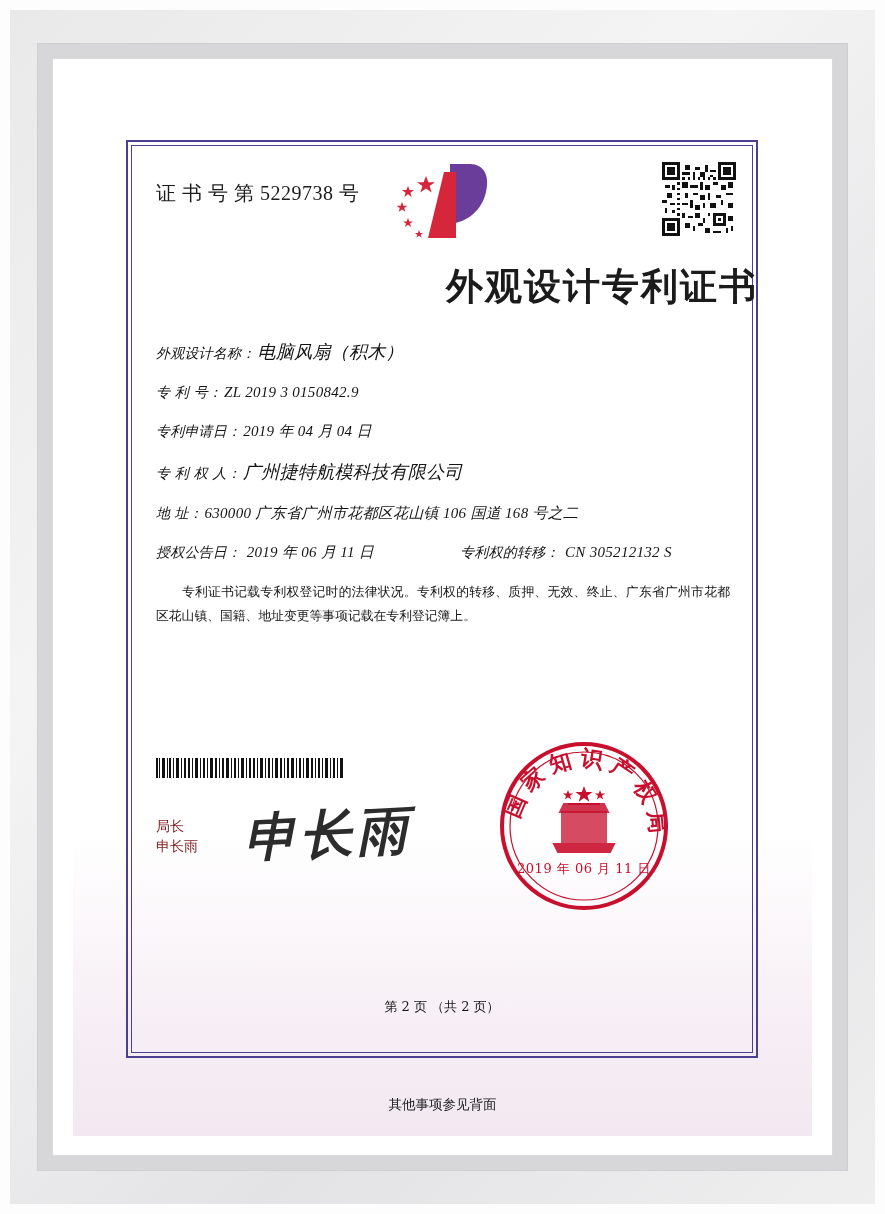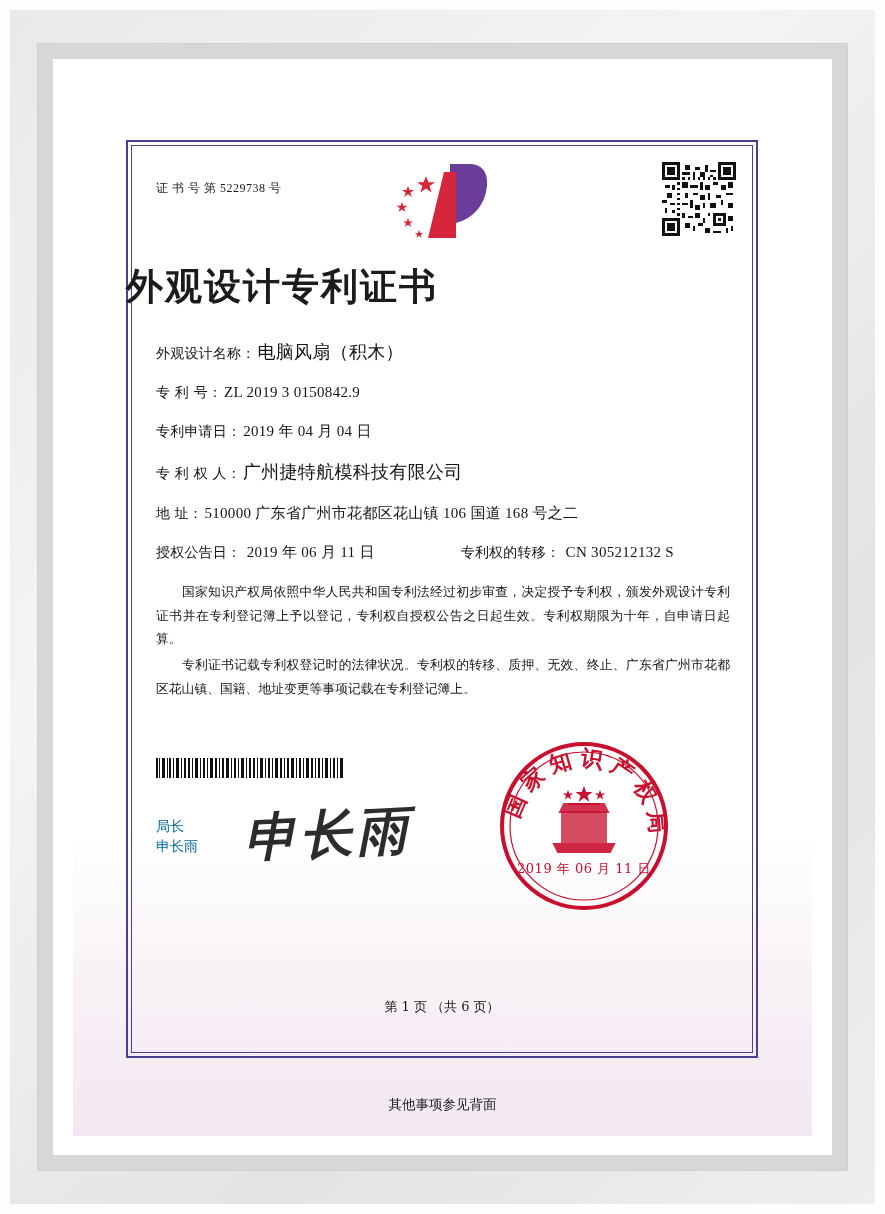--- a/index.html
+++ b/index.html
@@ -76,21 +76,21 @@
     left: 53px; top: 62px;
     width: 632px; height: 918px;
     z-index: 3;
     box-sizing: border-box;
   }
 
   
   .cert-no {
     position: absolute;
     left: 30px; top: 40px;
-    font-size: 12px;
+    font-size: 20px;
     color: #1c1c1c;
     letter-spacing: 0.5px;
     white-space: nowrap;
   }
 
   
   .logo {
     position: absolute;
     left: 50%; top: 18px;
     transform: translateX(-50%);
@@ -102,33 +102,34 @@
     position: absolute;
     right: 22px; top: 22px;
     width: 74px; height: 74px;
     background: #ffffff;
   }
 
   
   .title {
     position: absolute;
     left: 0; right: 0; top: 122px;
-    text-align: left;
+    text-align: right;
     font-family: "DejaVu Serif", serif;
     font-size: 37px;
     font-weight: 700;
     letter-spacing: 2px;
     color: #1b1b1b;
   }
 
   
   .fields {
     position: absolute;
     left: 30px; top: 202px;
     right: 44px;
+    font-style: italic;
   }
   .field-row {
     display: flex;
     align-items: baseline;
     font-size: 14px;
     color: #151515;
     margin-bottom: 22.5px;
     line-height: 1.1;
     white-space: nowrap;
   }
@@ -168,21 +169,21 @@
     width: 190px; height: 20px;
   }
 
   
   .sig-label {
     position: absolute;
     left: 30px; top: 676px;
     font-family: "DejaVu Serif", serif;
     font-size: 14px;
     line-height: 1.45;
-    color: #0369a1;
+    color: #7f1d1d;
   }
   .sig-hand {
     position: absolute;
     left: 118px; top: 660px;
     font-family: "DejaVu Serif", serif;
     font-size: 52px;
     font-style: italic;
     font-weight: 700;
     color: #2c2c2c;
     letter-spacing: 4px;
@@ -378,38 +379,37 @@
           <span class="f-value">2019 年 04 月 04 日</span>
         </div>
 
         <div class="field-row">
           <span class="f-label">专 利 权 人：</span>
           <span class="f-value cjk">广州捷特航模科技有限公司</span>
         </div>
 
         <div class="field-row">
           <span class="f-label addr-label">地        址：</span>
-          <span class="f-value">510000 广东省广州市花都区花山镇 106 国道 168 号之二</span>
+          <span class="f-value">630000 广东省广州市花都区花山镇 106 国道 168 号之二</span>
         </div>
 
         <div class="field-row row-split">
           <span class="col1">
             <span class="f-label">授权公告日：</span>
             <span class="f-value">2019 年 06 月 11 日</span>
           </span>
           <span class="col2">
             <span class="f-label">专利权的转移：</span>
             <span class="f-value">CN 305212132 S</span>
           </span>
         </div>
 
       </div>
 
       <div class="paras">
-        <p>国家知识产权局依照中华人民共和国专利法经过初步审查，决定授予专利权，颁发外观设计专利证书并在专利登记簿上予以登记，专利权自授权公告之日起生效。专利权期限为十年，自申请日起算。</p>
         <p>专利证书记载专利权登记时的法律状况。专利权的转移、质押、无效、终止、广东省广州市花都区花山镇、国籍、地址变更等事项记载在专利登记簿上。</p>
       </div>
 
       <div class="barcode">
         <svg viewBox="0 0 190 20" width="190" height="20" shape-rendering="crispEdges" aria-hidden="true">
           <rect width="190" height="20" fill="#ffffff"></rect>
           <g fill="#111111">
             <rect x="0" y="0" width="2" height="20"></rect>
               <rect x="3" y="0" width="1" height="20"></rect>
             <rect x="6" y="0" width="3" height="20"></rect>
@@ -490,20 +490,20 @@
           <defs>
             <path id="sealArc" d="M 20 92 A 66 66 0 0 1 152 92"></path>
           </defs>
           <text font-family="DejaVu Serif, serif" font-size="22" font-weight="700" fill="#c8102e" letter-spacing="7">
             <textPath href="#sealArc" startOffset="6%">国家知识产权局</textPath>
           </text>
         </svg>
       </div>
       <div class="seal-date">2019 年 06 月 11 日</div>
 
-      <div class="page-no">第 1 页 （共 6 页）</div>
+      <div class="page-no">第 2 页 （共 2 页）</div>
 
     </div>
 
     <div class="back-note">其他事项参见背面</div>
 
   </div>
 </div>
 
 </body></html>

